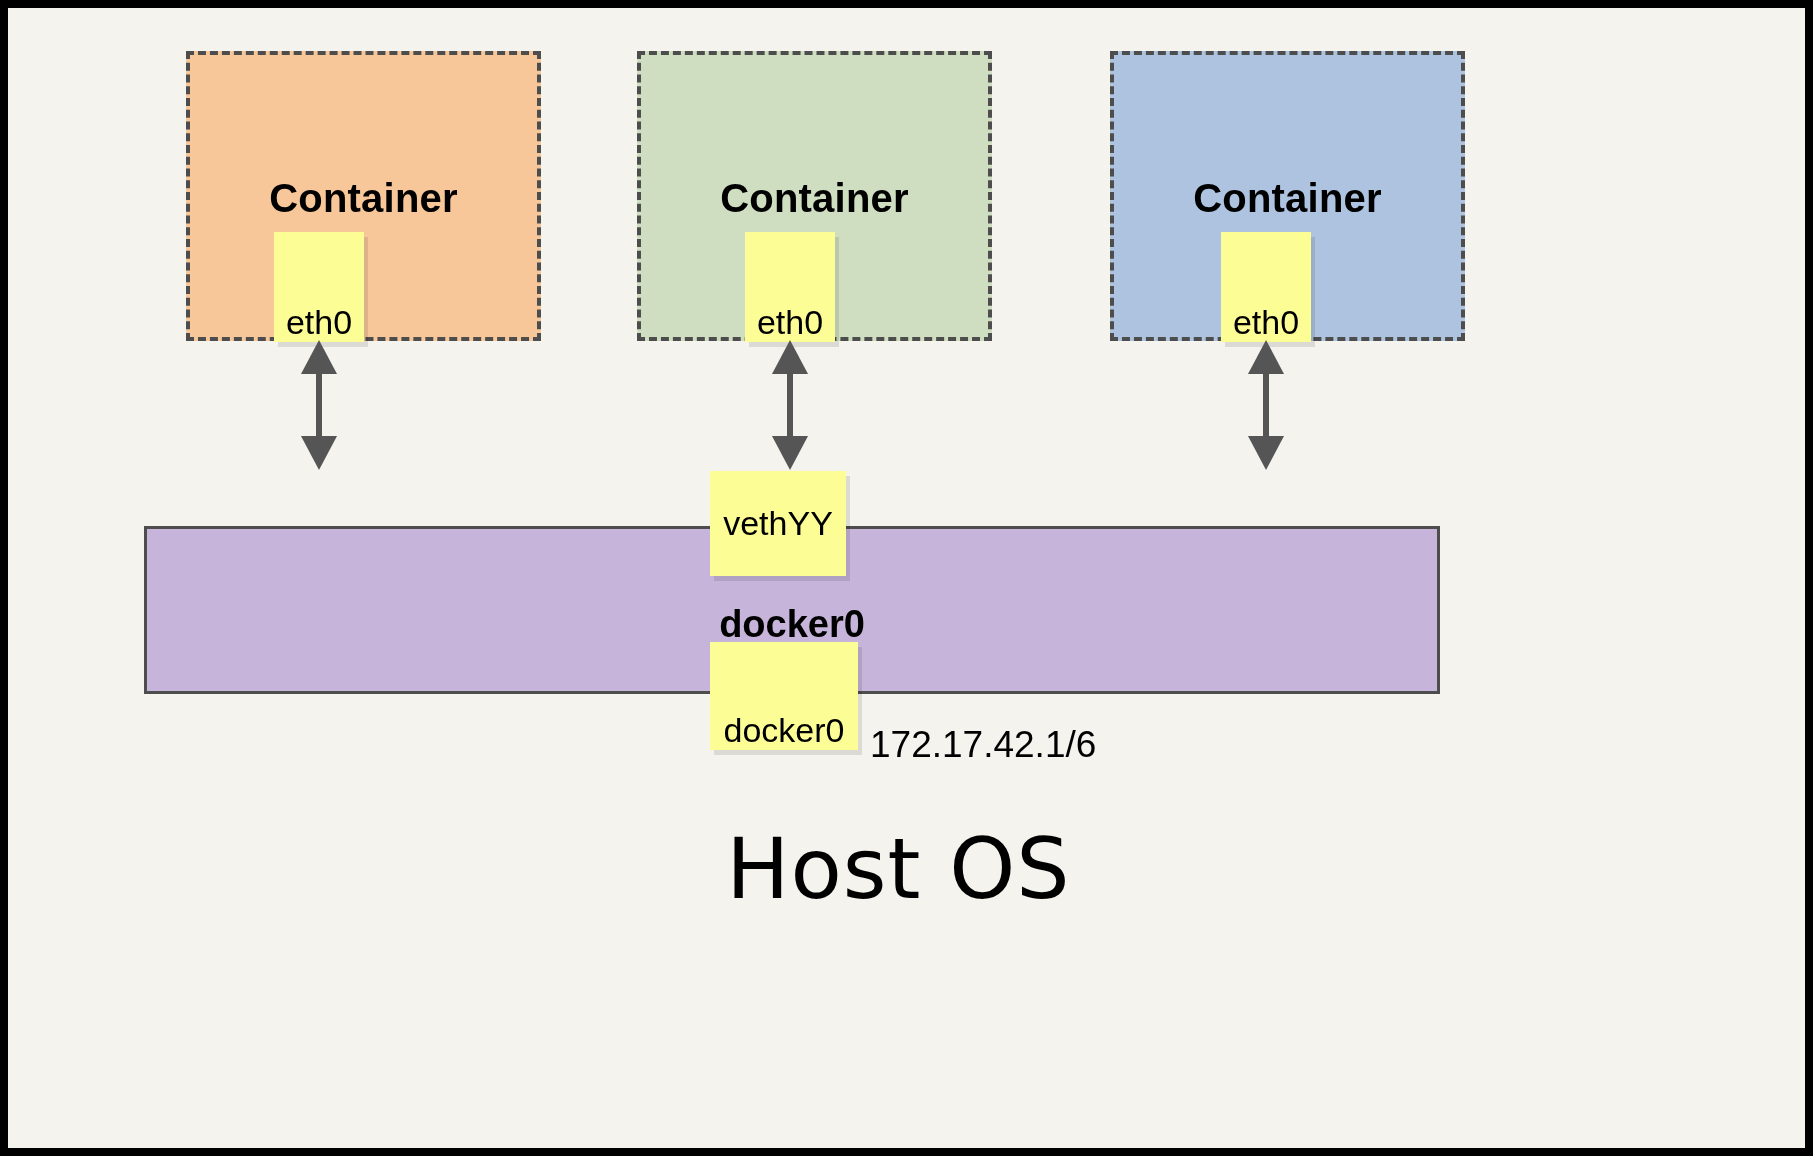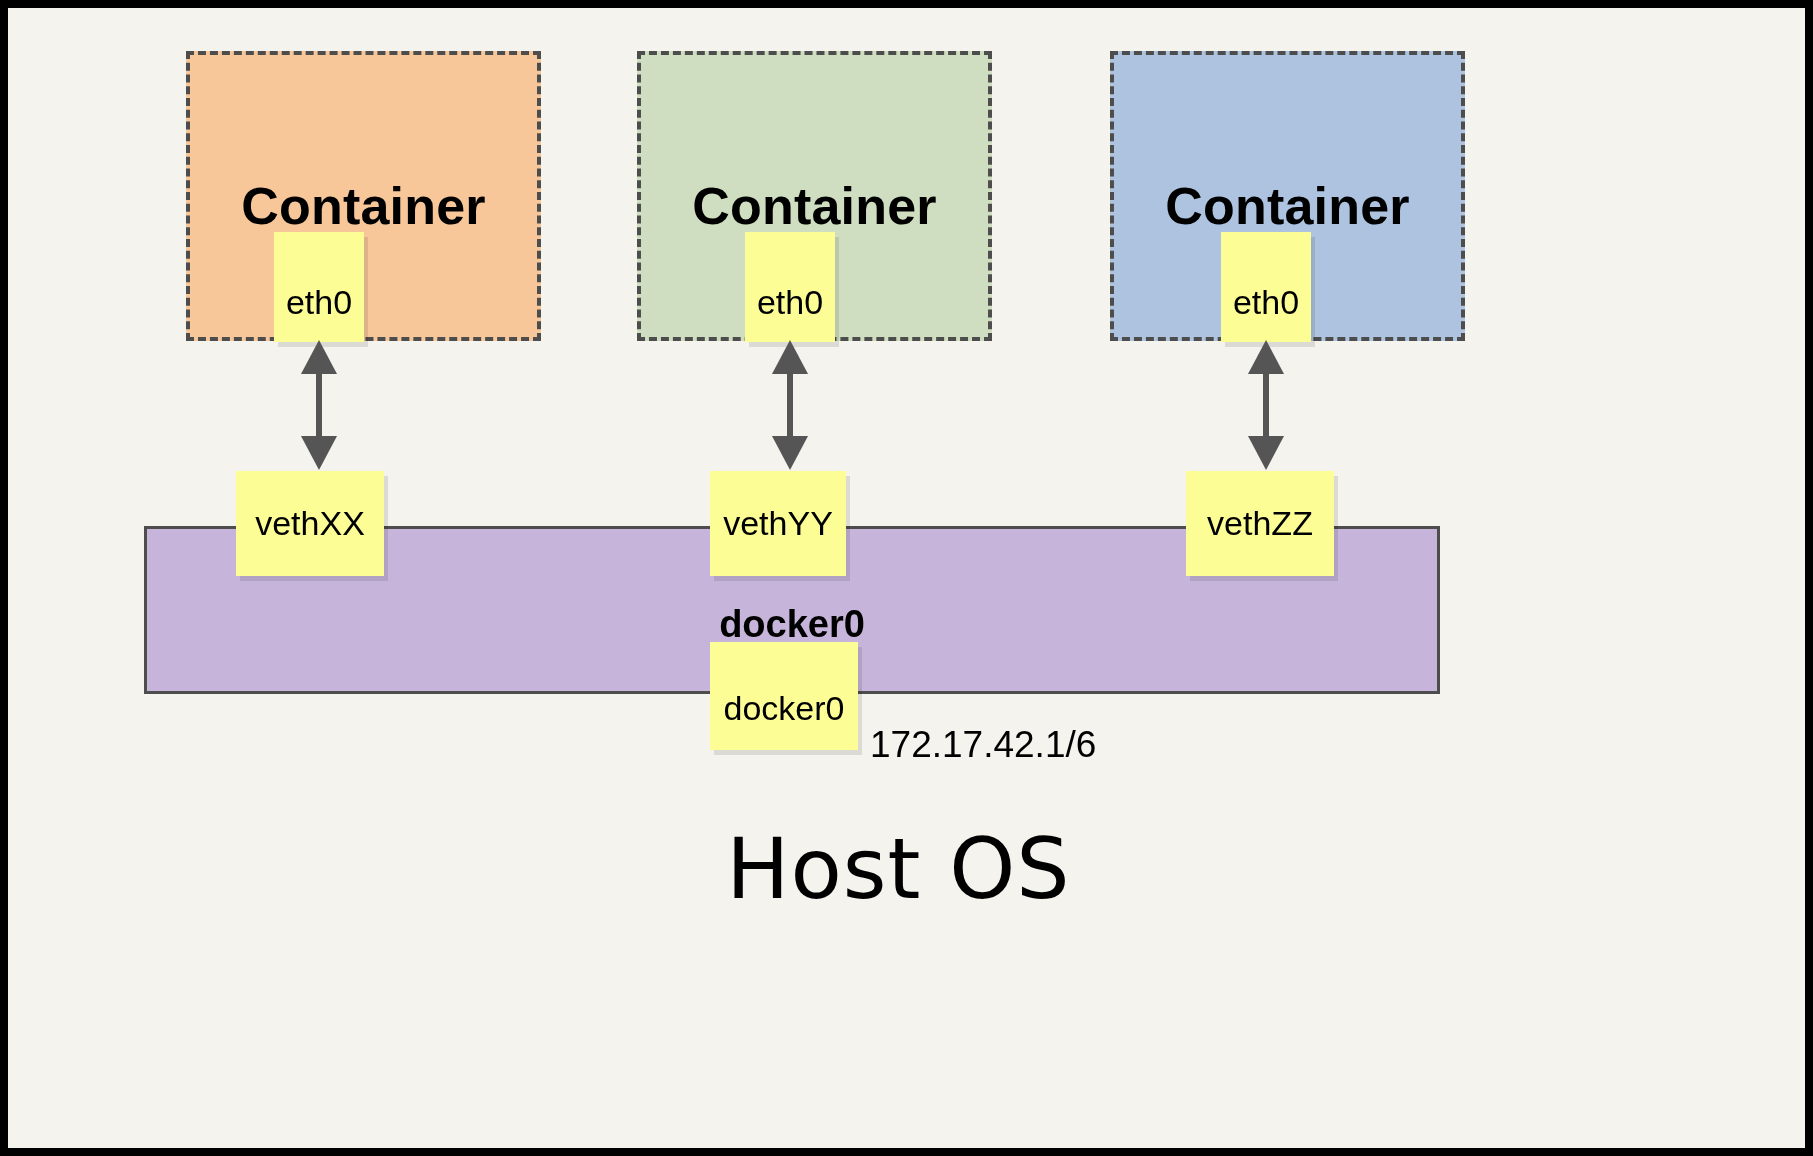--- a/index.html
+++ b/index.html
@@ -18,40 +18,40 @@
   .container-box{
     position:absolute;
     border:4px dashed #4d4d4d;
     box-sizing:border-box;
   }
   .container-title{
     position:absolute;
     left:0; right:0;
     text-align:center;
     font-weight:bold;
-    font-size:52px;
+    font-size:40px;
     color:#000;
     letter-spacing:.2px;
     white-space:nowrap;
   }
 
   
   .note{
     position:absolute;
     background:#fdfd96;
     box-shadow:4px 5px 0 0 rgba(0,0,0,0.10);
     display:flex;
     align-items:center;
     justify-content:center;
     font-size:34px;
     color:#000;
     white-space:nowrap;
     box-sizing:border-box;
   }
-  .note.shift-up{ align-items:center; padding-top:30px; }
+  .note.shift-up{ align-items:flex-end; padding-top:30px; }
 
   
   #docker-bar{
     position:absolute;
     background:#c6b4da;
     border:3px solid #4d4d4d;
     box-sizing:border-box;
   }
   #docker-bar-label{
     position:absolute;
@@ -127,28 +127,22 @@
     <svg class="arrow" style="left:1227px; top:332px; width:62px; height:130px;" viewBox="0 0 62 130">
       <line x1="31" y1="22" x2="31" y2="108" stroke="#555555" stroke-width="6"></line>
       <polygon points="31,0 13,34 49,34" fill="#555555"></polygon>
       <polygon points="31,130 13,96 49,96" fill="#555555"></polygon>
     </svg>
 
     <div id="docker-bar" style="left:136px; top:518px; width:1296px; height:168px;">
       <div id="docker-bar-label" style="top:74px;">docker0</div>
     </div>
 
-    <div class="note" style="left:228px; top:463px; width:148px; height:105px;">
-      <span>vethXX</span>
-    </div>
     <div class="note" style="left:702px; top:463px; width:136px; height:105px;">
       <span>vethYY</span>
-    </div>
-    <div class="note" style="left:1178px; top:463px; width:148px; height:105px;">
-      <span>vethZZ</span>
     </div>
 
     <div class="note shift-up" style="left:702px; top:634px; width:148px; height:108px; padding-top:24px;">
       <span>docker0</span>
     </div>
 
     <div id="ip-label" style="left:862px; top:716px;">172.17.42.1/6</div>
 
     <div id="host-os" style="top:812px;">Host OS</div>
 

